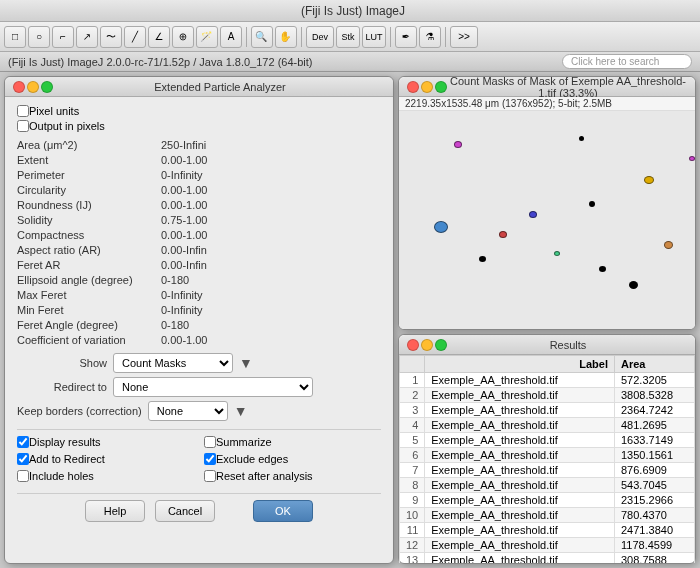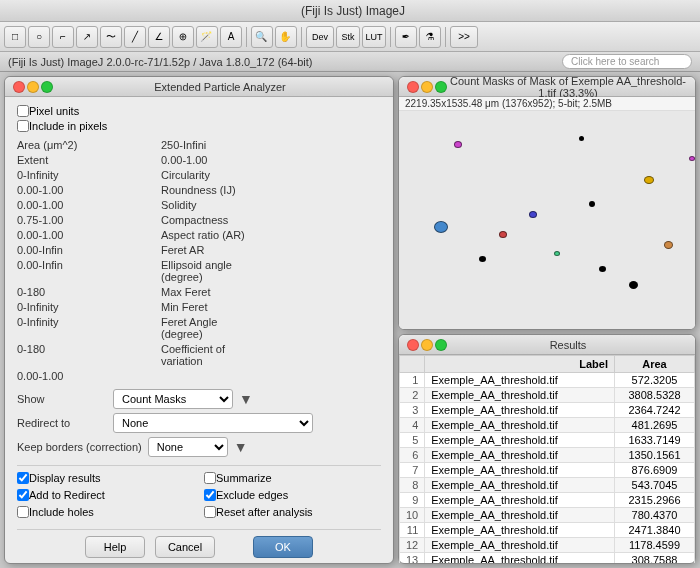--- a/index.html
+++ b/index.html
@@ -161,20 +161,21 @@
     }
 
     .field-row {
       display: flex;
       align-items: center;
       gap: 6px;
       margin: 4px 0;
     }
     .field-label {
       min-width: 90px;
+      text-align: right;
       font-size: 11px;
       color: #333;
     }
     .field-select {
       font-size: 11px;
       border: 1px solid #aaa;
       border-radius: 3px;
       background: white;
       padding: 1px 4px;
       height: 20px;
@@ -293,21 +294,21 @@
       top: 0;
     }
     td {
       border: 1px solid #ddd;
       padding: 1px 6px;
     }
     tr:nth-child(even) { background: #f5f5f5; }
 
     .col-num { width: 24px; text-align: right; color: #555; }
     .col-label { min-width: 120px; }
-    .col-area { width: 80px; text-align: center; }
+    .col-area { width: 80px; text-align: left; }
   </style>
 </head>
 <body>
 
 <div class="menubar">
   <span>(Fiji Is Just) ImageJ</span>
 </div>
 
 <div class="toolbar">
   <div class="toolbar-btn">□</div>
@@ -350,28 +351,29 @@
     </div>
 
     <div class="epa-content">
 
       <div class="checkbox-row">
         <input type="checkbox" style="">
         <span>Pixel units</span>
       </div>
       <div class="checkbox-row">
         <input type="checkbox" style="">
-        <span>Include in pixels</span>
+        <span>Output in pixels</span>
       </div>
 
       <div class="params-grid" id="params-grid">
       <div class="param-label">Area (μm^2)</div>
           <div class="param-value">250-Infini</div>
           <div class="param-label">Extent</div>
           <div class="param-value">0.00-1.00</div>
+          <div class="param-label">Perimeter</div>
           <div class="param-value">0-Infinity</div>
           <div class="param-label">Circularity</div>
           <div class="param-value">0.00-1.00</div>
           <div class="param-label">Roundness (IJ)</div>
           <div class="param-value">0.00-1.00</div>
           <div class="param-label">Solidity</div>
           <div class="param-value">0.75-1.00</div>
           <div class="param-label">Compactness</div>
           <div class="param-value">0.00-1.00</div>
           <div class="param-label">Aspect ratio (AR)</div>

